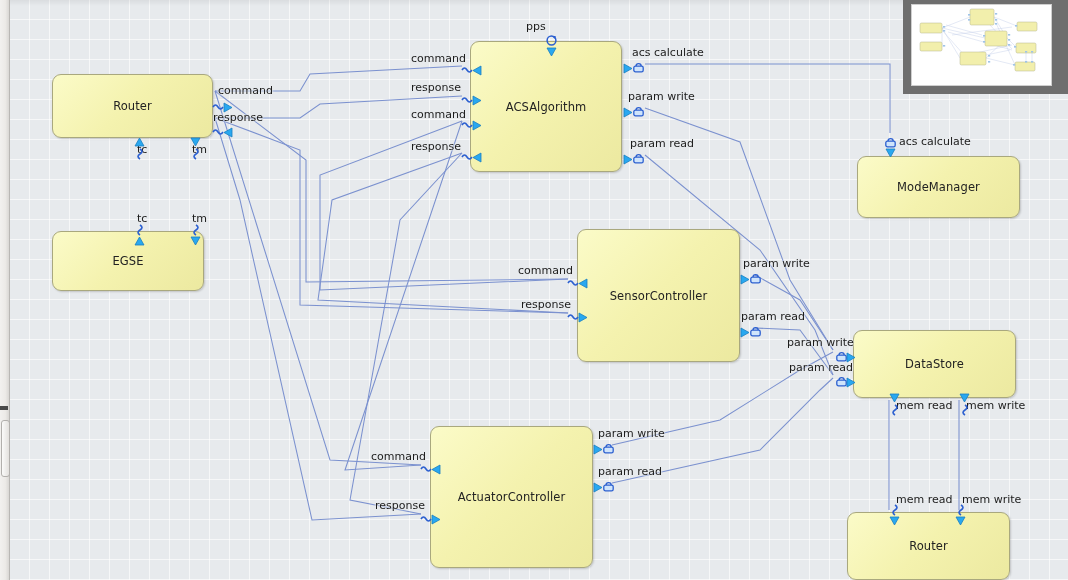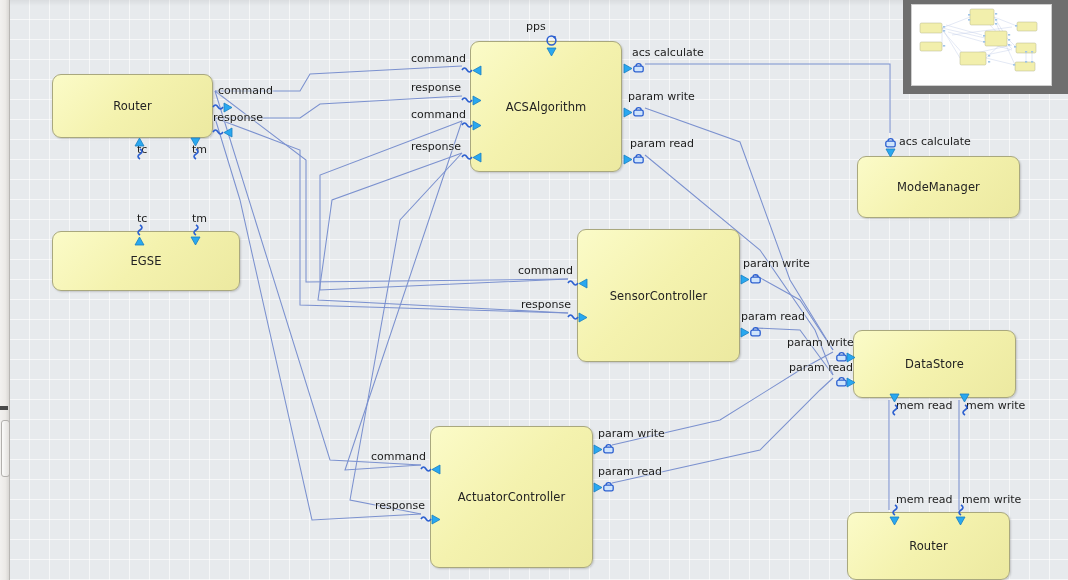--- a/index.html
+++ b/index.html
@@ -118,21 +118,21 @@
         <path class="wire" d="M 602 445 L 710 420 L 790 370 L 823 352"></path>
         <path class="wire" d="M 602 483 L 750 450 L 810 390 L 823 378"></path>
         <path class="wire" d="M 879 400 L 879 510"></path>
         <path class="wire" d="M 949 400 L 949 510"></path>
       </svg>
 
     <div id="blocks-layer">
         <div class="block" style="left: 42px; top: 74px; width: 161px; height: 64px;">
           <span class="block-label">Router</span>
         </div>
-        <div class="block" style="left: 42px; top: 231px; width: 188px; height: 60px; justify-content: center;">
+        <div class="block" style="left: 42px; top: 231px; width: 152px; height: 60px; justify-content: center;">
           <span class="block-label">EGSE</span>
         </div>
         <div class="block" style="left: 460px; top: 41px; width: 152px; height: 131px;">
           <span class="block-label">ACSAlgorithm</span>
         </div>
         <div class="block" style="left: 847px; top: 156px; width: 163px; height: 62px;">
           <span class="block-label">ModeManager</span>
         </div>
         <div class="block" style="left: 567px; top: 229px; width: 163px; height: 133px;">
           <span class="block-label">SensorController</span>

